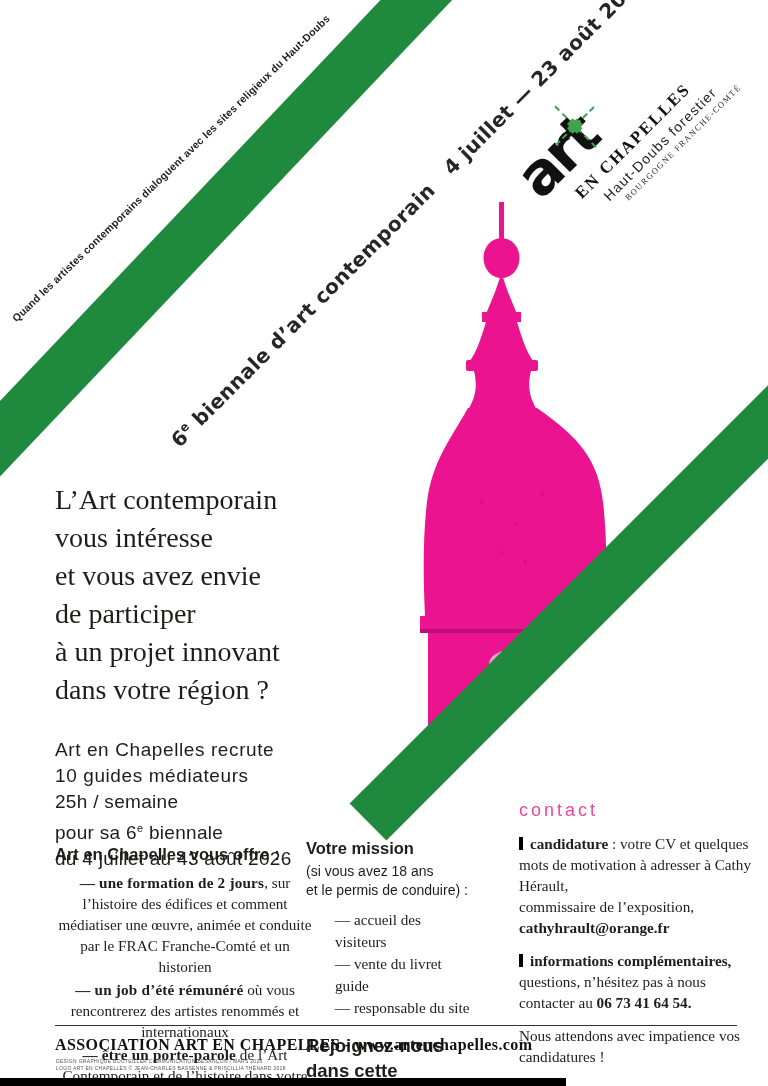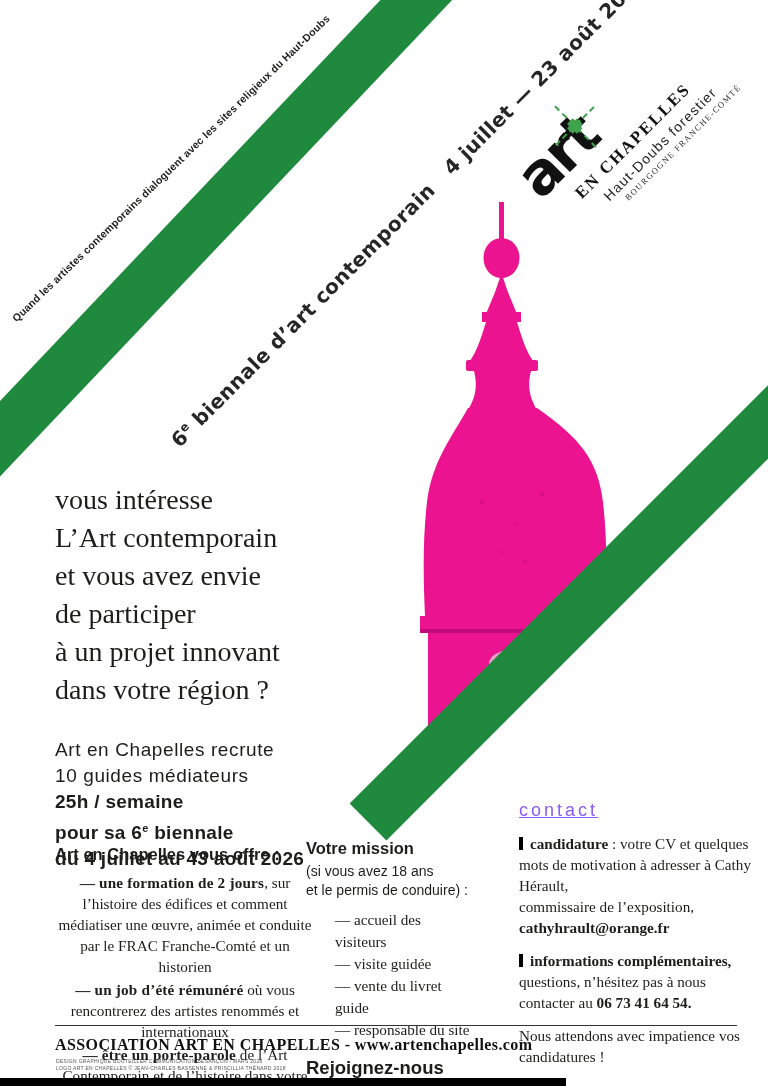--- a/index.html
+++ b/index.html
@@ -44,40 +44,40 @@
   
   .tower-wrap{position:absolute;left:420px;top:202px;width:190px;height:645px;
               clip-path:polygon(0 0,190px 0,190px 380px,0 568px);}
 
   
   .headline{position:absolute;left:55px;top:481px;
             font-family:"Liberation Serif",serif;font-size:28px;line-height:38px;color:#1d1d1b;}
 
   
   .recruit{position:absolute;left:55px;top:729px;font-size:19px;line-height:26px;letter-spacing:.6px;margin-top:8px;}
-  .recruit .bold{font-weight:bold;letter-spacing:.3px;}
+  .recruit .bold{font-weight:normal;letter-spacing:.3px;}
   .recruit sup{font-size:11px;}
 
   
   .col-offer{position:absolute;left:55px;top:845px;width:260px;}
   .col-mission{position:absolute;left:306px;top:839px;width:170px;}
   .col-contact{position:absolute;left:519px;top:800px;width:240px;}
 
   .h-sans{font-size:16.5px;font-weight:bold;color:#1d1d1b;}
   .serif-p{font-family:"Liberation Serif",serif;font-size:15.2px;line-height:21px;color:#1d1d1b;}
   .serif-p b{letter-spacing:.2px;}
   .offer-item{margin-top:2px;text-align:center;}
   .col-offer .h-sans{margin-bottom:8px;}
 
   .cond{font-size:14px;line-height:19px;margin-top:4px;}
   .mission-list{margin-top:9px;}
   .mission-item{font-family:"Liberation Serif",serif;font-size:15.2px;line-height:22px;margin-left:29px;}
   .cta{margin-top:14px;font-size:18.5px;line-height:25px;font-weight:bold;}
 
-  .contact-h{font-size:18px;letter-spacing:3px;color:#8b5cf6;text-decoration:underline;}
+  .contact-h{font-size:18px;letter-spacing:3px;color:#ec4899;}
   .contact-p{margin-top:12px;font-family:"Liberation Serif",serif;font-size:15.2px;line-height:21px;}
   .bullet-bar{display:inline-block;width:4px;height:13px;background:#000;margin-right:7px;
               vertical-align:-1px;}
 
   
   .footer-rule{position:absolute;left:55px;top:1025px;width:682px;border-top:1.5px solid #333;}
   .footer-assoc{position:absolute;left:55px;top:1036px;font-family:"Liberation Serif",serif;
                 font-weight:bold;font-size:16px;letter-spacing:.4px;color:#111;text-align:right;}
   .credits{position:absolute;left:56px;top:1058px;font-size:5px;line-height:6.5px;
            letter-spacing:.3px;color:#555;}
@@ -141,22 +141,22 @@
           <span class="p1"></span>
           <span class="p2"></span>
       </span>
     </div>
     <div class="l1">EN CHAPELLES</div>
     <div class="l2">Haut-Doubs forestier</div>
     <div class="l3">BOURGOGNE FRANCHE-COMTÉ</div>
   </div>
 
   <div class="headline">
+    <div>L’Art contemporain</div>
     <div>vous intéresse</div>
-    <div>L’Art contemporain</div>
     <div>et vous avez envie</div>
     <div>de participer</div>
     <div>à un projet innovant</div>
     <div>dans votre région ?</div>
   </div>
 
   <div class="recruit">
     <div>Art en Chapelles recrute</div>
     <div>10 guides médiateurs</div>
     <div class="bold">25h / semaine</div>
@@ -172,21 +172,20 @@
   </div>
 
   <div class="col-mission">
     <div class="h-sans">Votre mission</div>
     <div class="cond">
       <div>(si vous avez 18 ans</div>
       <div>et le permis de conduire) :</div>
     </div>
     <div class="mission-list">
       <div class="mission-item">— accueil des visiteurs</div>
-      <div class="mission-item">— visite guidée</div>
       <div class="mission-item">— vente du livret guide</div>
       <div class="mission-item">— responsable du site</div>
     </div>
     <div class="cta">
       <div>Rejoignez-nous</div>
       <div>dans cette aventure !</div>
     </div>
   </div>
 
   <div class="col-contact">

